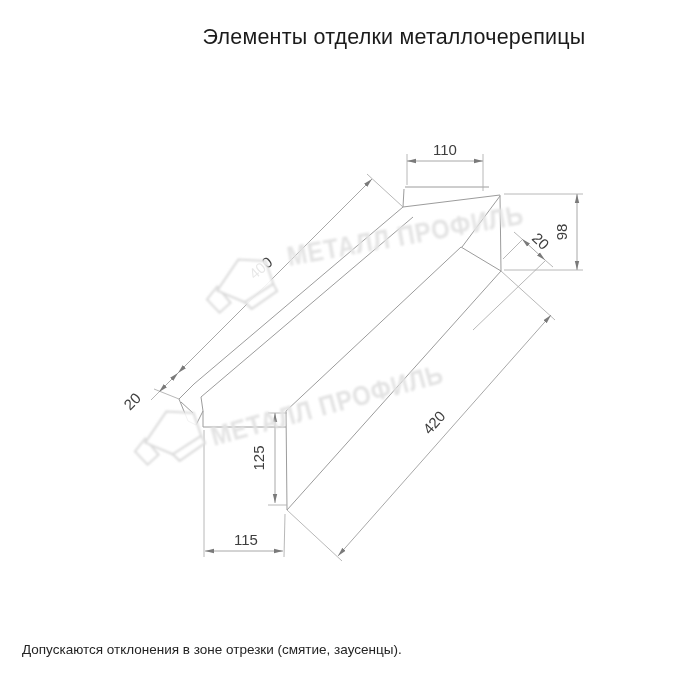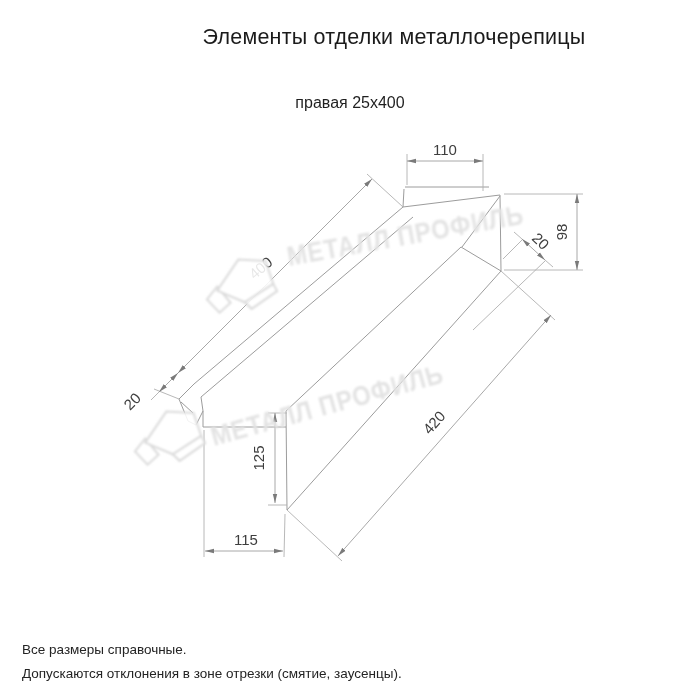--- a/index.html
+++ b/index.html
@@ -17,21 +17,20 @@
   .dimtxt{font-family:"Liberation Sans",sans-serif;font-size:15px;fill:#3e3e3e;}
   .wmtxt{font-family:"Liberation Sans",sans-serif;font-weight:bold;fill:#e3e3e3;}
   .wmshape{fill:rgba(255,255,255,0.88);stroke:#dadada;stroke-width:2;}
 </style>
 </head>
 <body>
 
 <div class="title">Элементы отделки металлочерепицы</div>
 
 <div class="subtitle">
-  <div>правая 25х400</div>
 </div>
 
 <svg class="drawing" width="700" height="700" viewBox="0 0 700 700">
   <defs>
     <marker id="ar" viewBox="0 0 10 6" refX="9.5" refY="3" markerWidth="9.5" markerHeight="5.7" orient="auto-start-reverse">
       <path d="M0,0.7 L9.5,3 L0,5.3 Z" fill="#7a7a7a"></path>
     </marker>
     <filter id="soft" x="-20%" y="-20%" width="140%" height="140%">
       <feGaussianBlur stdDeviation="0.8"></feGaussianBlur>
     </filter>
@@ -132,15 +131,14 @@
     <g transform="translate(136,414) rotate(-14)">
       <path class="wmshape" d="M-10,36 L3,26 L12,45 L-1,52 Z"></path>
       <path class="wmshape" d="M2,30 L30,5 L56,13 L58,37 L26,48 Z"></path>
       <path class="wmshape" d="M26,48 L58,37 L60,45 L31,56 Z"></path>
     </g>
     <text class="wmtxt" font-size="27" letter-spacing="1" textLength="240" lengthAdjust="spacingAndGlyphs" transform="translate(214,446) rotate(-15.5)">МЕТАЛЛ ПРОФИЛЬ</text>
   </g>
 </svg>
 
 <div class="footer">
-  <div>Все размеры справочные.</div>
   <div>Допускаются отклонения в зоне отрезки (смятие, заусенцы).</div>
 </div>
 
 </body></html>

